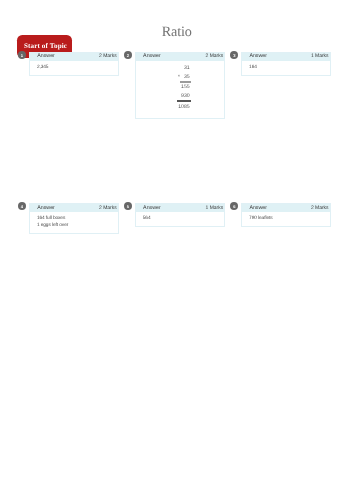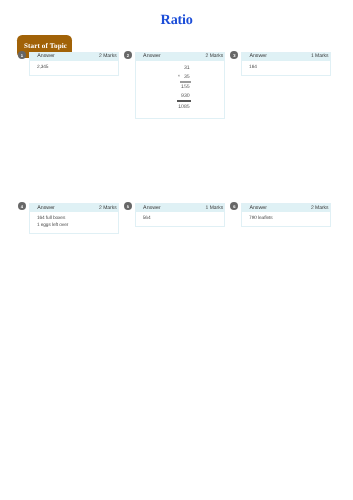--- a/index.html
+++ b/index.html
@@ -1,25 +1,25 @@
 <!DOCTYPE html>
 <html><head>
 <meta charset="utf-8">
 <style>
   html,body{margin:0;padding:0;}
   body{width:353px;height:500px;background:#ffffff;
        font-family:"Liberation Sans",sans-serif;
        -webkit-font-smoothing:antialiased;text-rendering:geometricPrecision;}
   .page{position:relative;width:353px;height:500px;overflow:hidden;background:#fff;}
 
-  .title{position:absolute;left:0.2px;top:12px;width:353px;text-align:center;
-         font-family:"Liberation Serif",serif;font-weight:bold;font-size:14.2px;color:#1d4ed8;letter-spacing:-0.18px;}
+  .title{position:absolute;left:0.2px;top:24px;width:353px;text-align:center;
+         font-family:"Liberation Serif",serif;font-weight:normal;font-size:14.2px;color:#737373;letter-spacing:-0.18px;}
 
   .pill{position:absolute;left:16.5px;top:34.7px;height:23px;
-        border-radius:5.2px;background:#a16207;color:#ffffff;
+        border-radius:5.2px;background:#b91c1c;color:#ffffff;
         font-family:"Liberation Serif",serif;font-weight:bold;font-size:7.1px;letter-spacing:0.12px;
         display:flex;align-items:center;justify-content:center;padding:0 0 0 3.1px;width:55px;
         white-space:nowrap;box-sizing:border-box;}
 
   .card{position:absolute;border:0.55px solid #e0f0f5;background:#ffffff;box-sizing:border-box;}
   .hd{height:8.6px;background:#dff1f5;display:flex;align-items:center;
       justify-content:space-between;padding:0 1.1px 0 7.6px;box-sizing:border-box;}
   .hd span{font-size:5.3px;color:#3a3a3a;line-height:1;}
   .hd .marks{font-size:5.0px;letter-spacing:-0.02px;}
   

